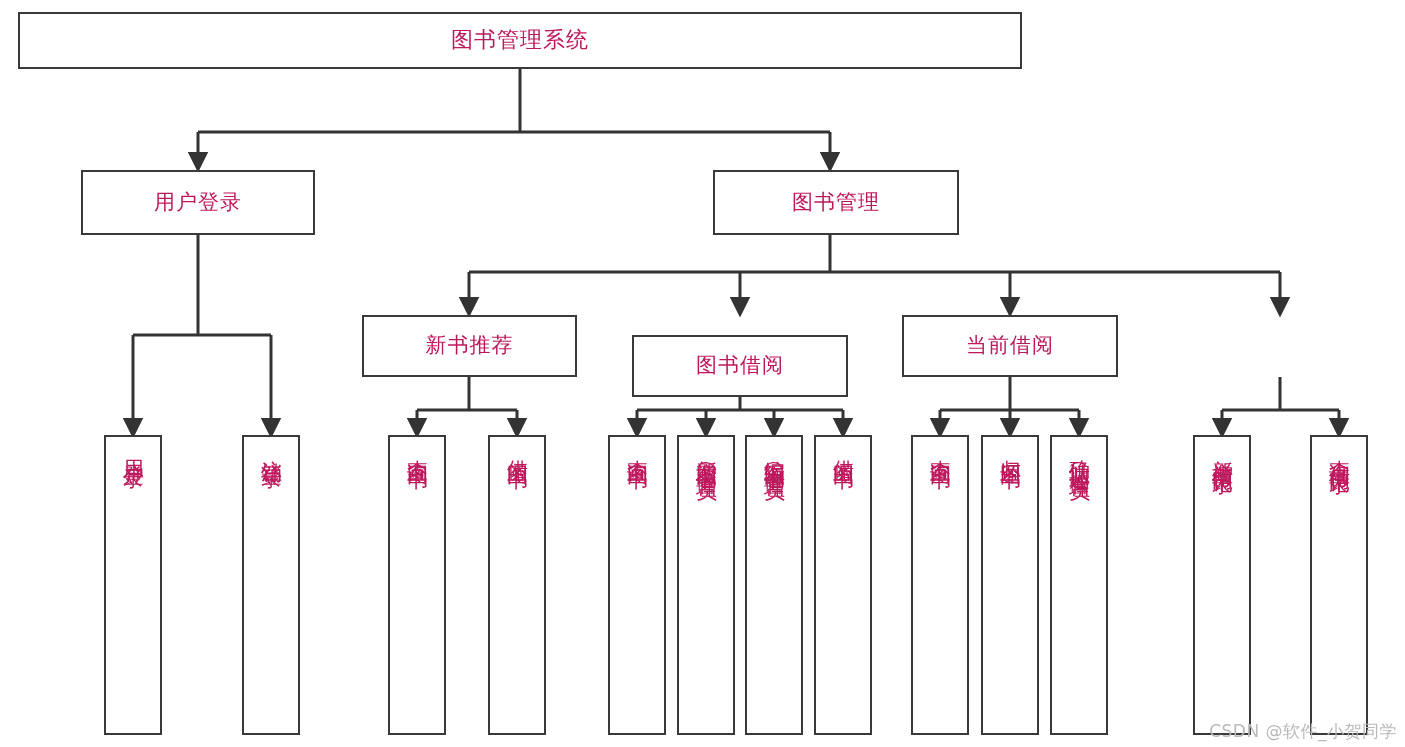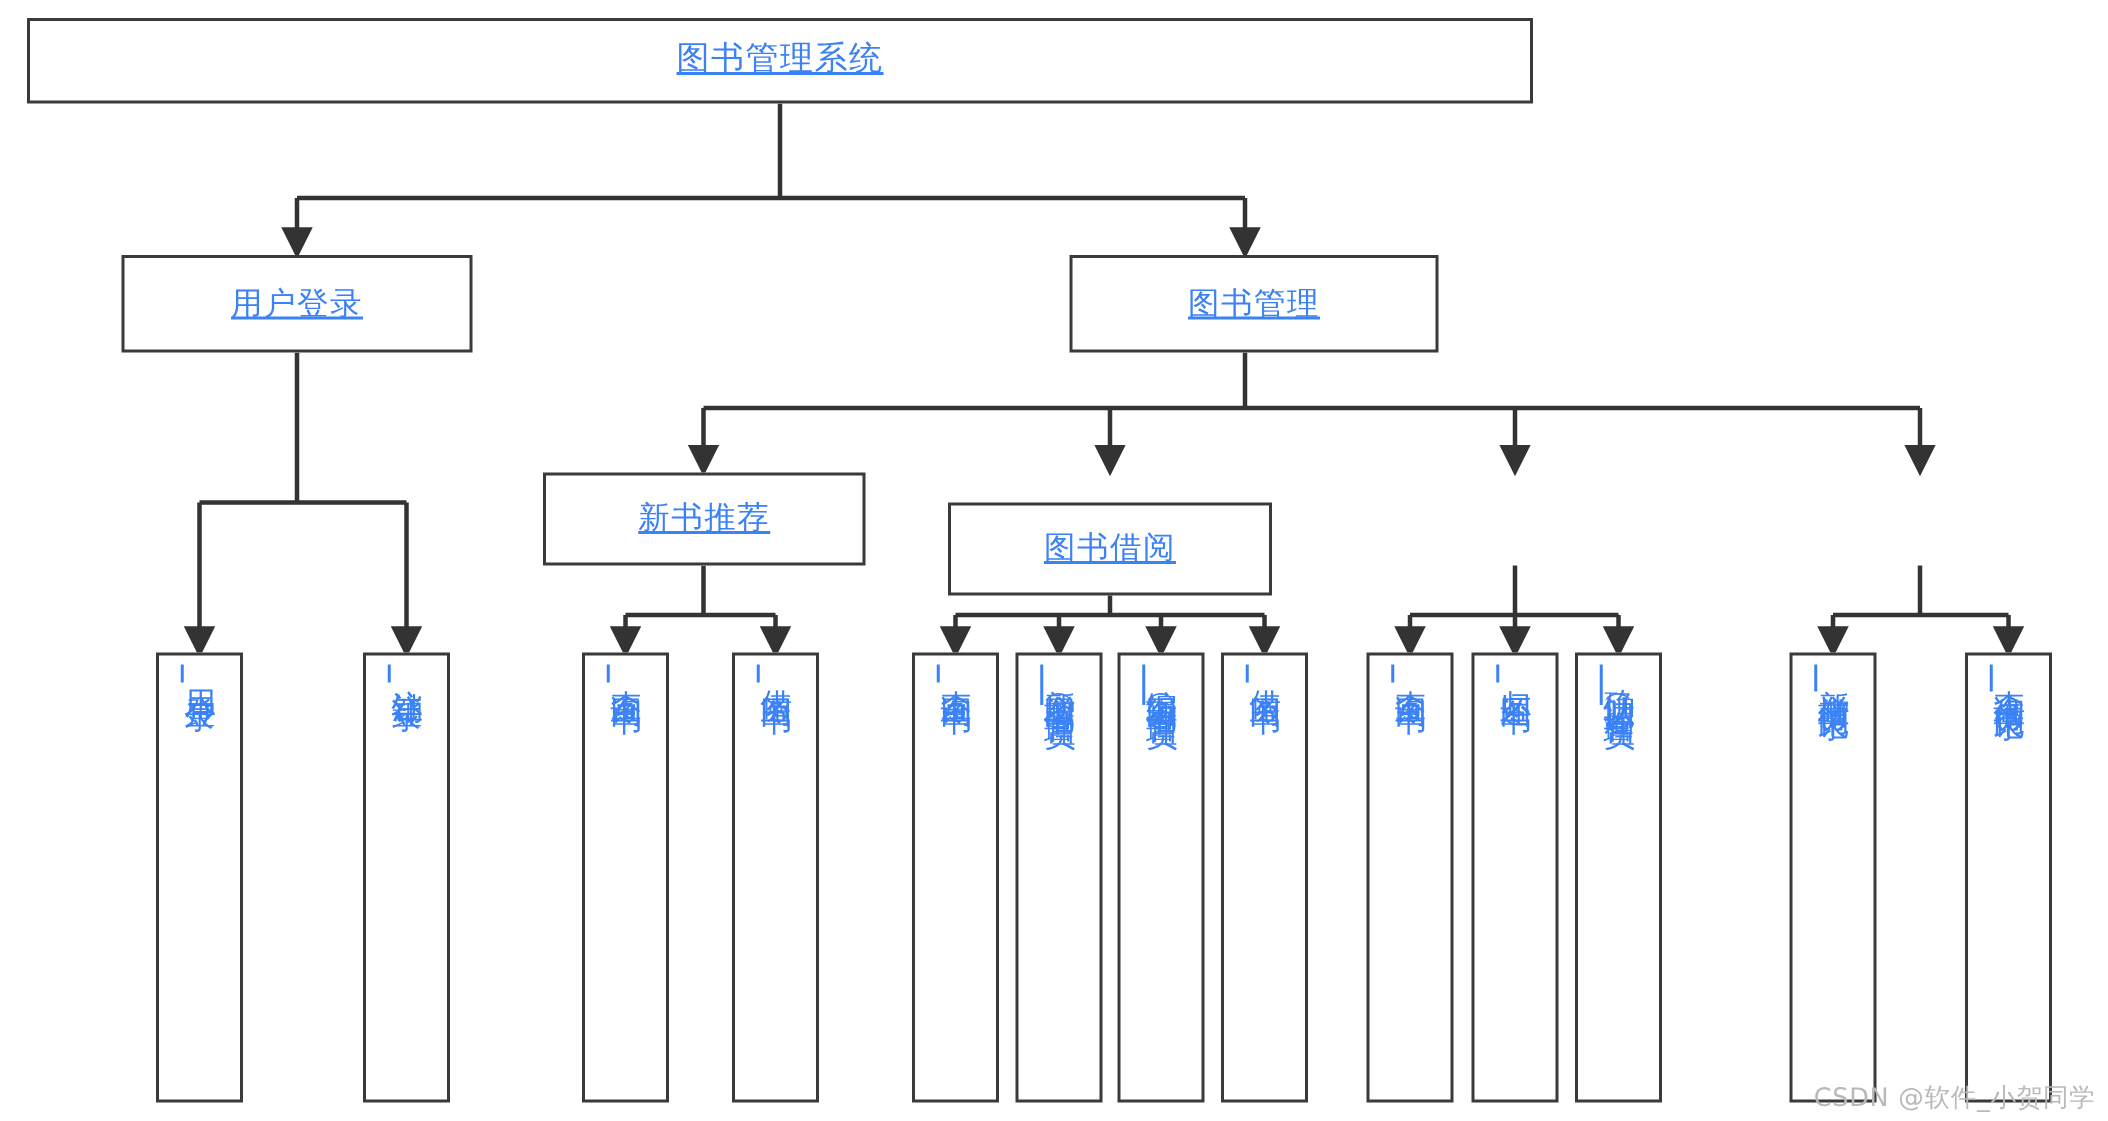--- a/index.html
+++ b/index.html
@@ -25,23 +25,22 @@
     pointer-events: none;
   }
   .node {
     position: absolute;
     box-sizing: border-box;
     background: #ffffff;
     border: 2px solid #3a3a3a;
     display: flex;
     align-items: center;
     justify-content: center;
-    color: #3b82f6;
+    color: #be185d;
     z-index: 2;
-    text-decoration: underline;
   }
   .node.h {
     
     font-size: 21px;
     line-height: 1.2;
     letter-spacing: 1px;
   }
   .node.v {
     
     font-size: 21px;
@@ -135,20 +134,23 @@
   <div class="node h" style="left:713px; top:170px; width:246px; height:65px;">
     <span>图书管理</span>
   </div>
 
   <div class="node h" style="left:362px; top:315px; width:215px; height:62px;">
     <span>新书推荐</span>
   </div>
   <div class="node h" style="left:632px; top:315px; width:216px; height:62px;margin-top:20px;">
     <span>图书借阅</span>
   </div>
+  <div class="node h" style="left:902px; top:315px; width:216px; height:62px;">
+    <span>当前借阅</span>
+  </div>
 
   <div class="node v" style="left:104px; top:435px; width:58px; height:300px;">
     <span class="vtext">用户登录</span>
   </div>
   <div class="node v" style="left:242px; top:435px; width:58px; height:300px;">
     <span class="vtext">注销登录</span>
   </div>
 
   <div class="node v" style="left:388px; top:435px; width:58px; height:300px;">
     <span class="vtext">查询图书</span>

